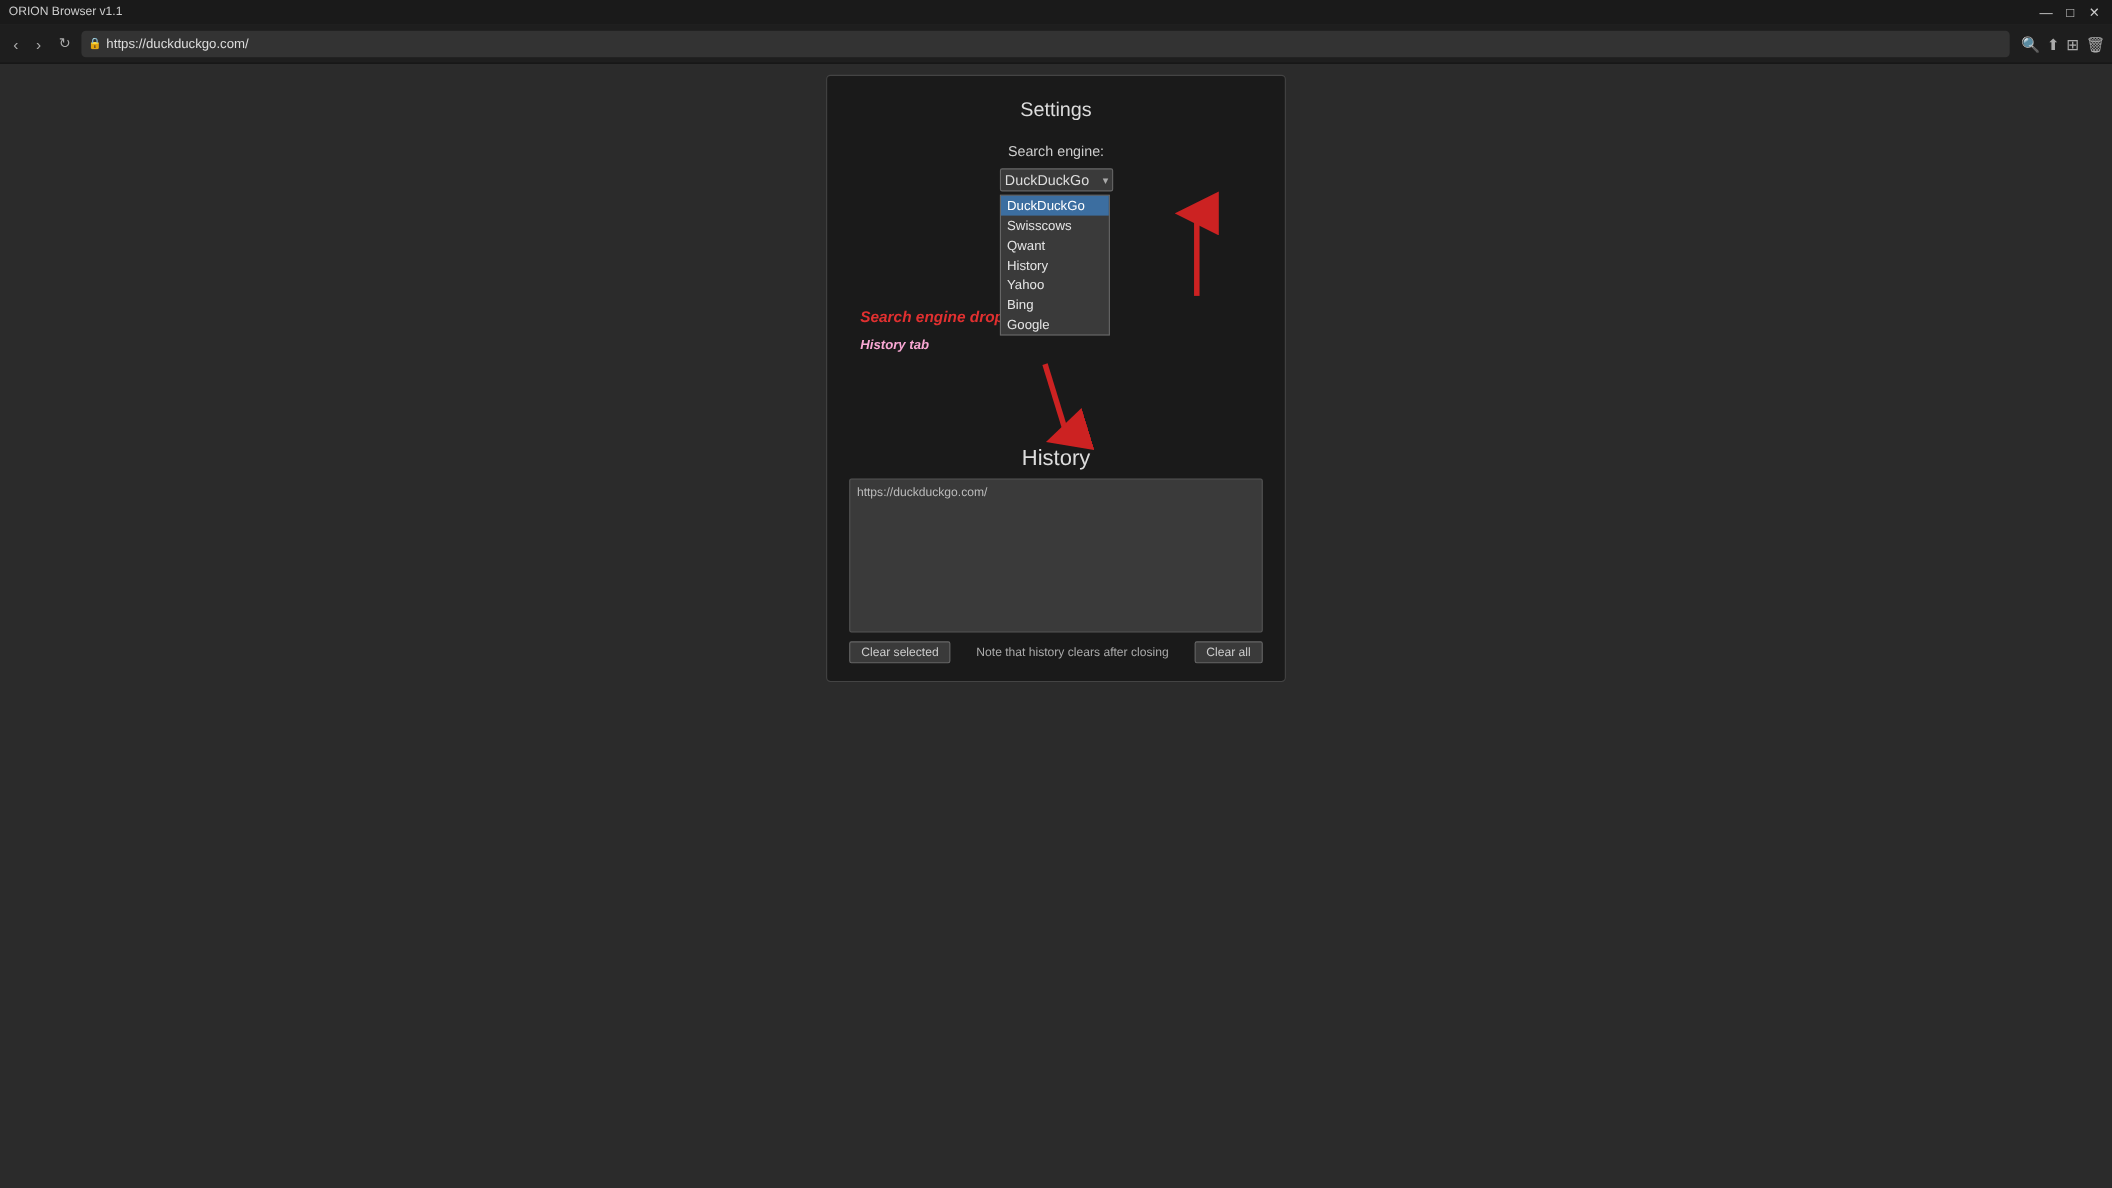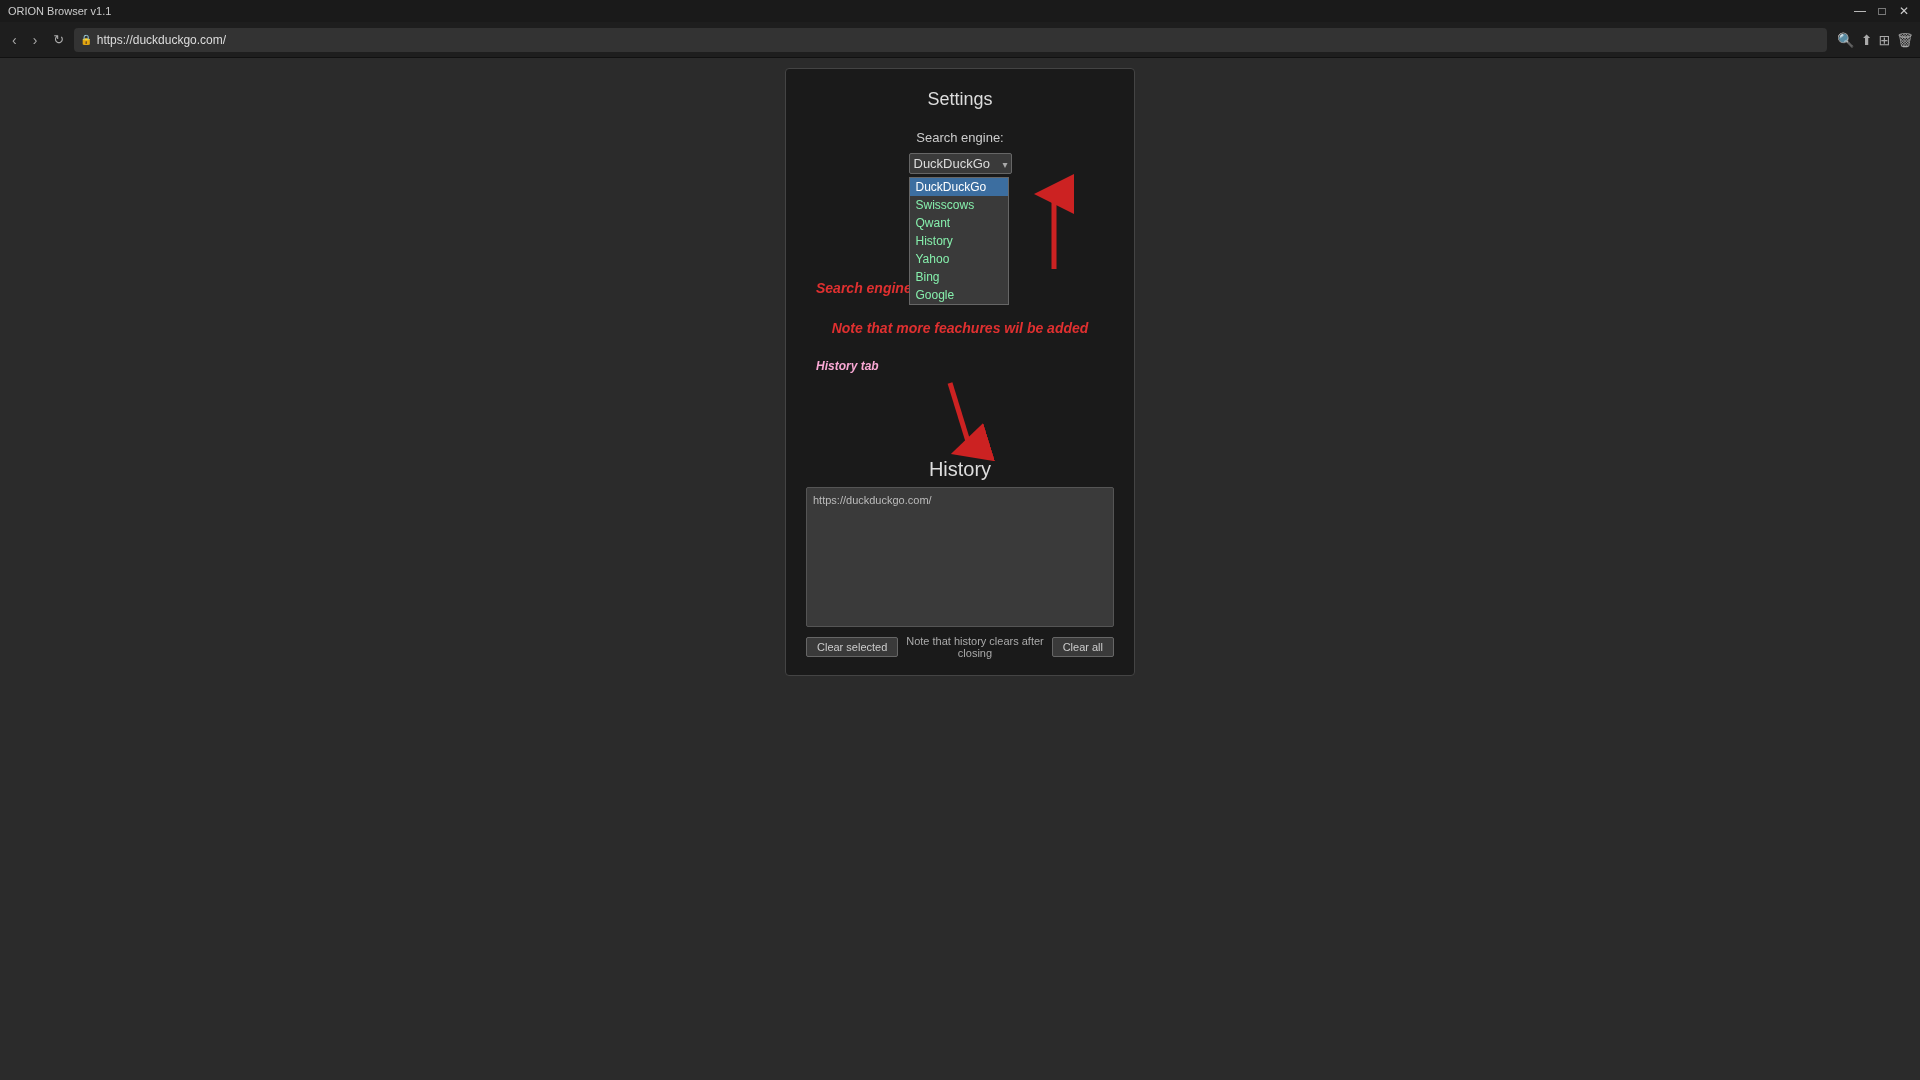--- a/index.html
+++ b/index.html
@@ -102,21 +102,21 @@
       height: calc(1080px - 58px);
       background: #2b2b2b;
       display: flex;
       justify-content: center;
       align-items: flex-start;
       padding-top: 10px;
     }
 
     
     .settings-panel {
-      width: 350px;
+      width: 418px;
       background: #1a1a1a;
       border: 1px solid #444;
       border-radius: 4px;
       padding: 20px 20px 16px;
       position: relative;
     }
 
     .settings-title {
       text-align: center;
       color: #ddd;
@@ -171,21 +171,21 @@
       position: absolute;
       background: #3a3a3a;
       border: 1px solid #666;
       z-index: 100;
       min-width: 100px;
       top: 24px;
       left: 0;
     }
     .dropdown-open .option {
       padding: 2px 6px;
-      color: #86efac;
+      color: #e5e5e5;
       font-size: 12px;
       cursor: pointer;
     }
     .dropdown-open .option.selected {
       background: #3c6ea0;
       color: #fff;
     }
 
     .annotation-text {
       color: #e03030;
@@ -333,21 +333,20 @@
           <marker id="arrowhead-up" markerWidth="8" markerHeight="8" refX="4" refY="4" orient="auto">
             <polygon points="0,8 4,0 8,8" fill="#cc2222"></polygon>
           </marker>
         </defs>
         <line x1="50" y1="85" x2="50" y2="10" stroke="#cc2222" stroke-width="5" marker-end="url(#arrowhead-up)"></line>
       </svg>
 
       <span class="annotation-text" style="position:absolute; bottom:8px; left:10px;">Search engine drop-down</span>
     </div>
 
-    <div class="note-text">Note that more feachures wil be added</div>
 
     <div class="history-annotation-area">
       <span class="history-annotation-text">History tab</span>
     </div>
 
     <div class="history-arrow-area">
       <svg class="arrow-svg" style="width:80px; height:80px;">
         <defs>
           <marker id="arrowhead-down" markerWidth="8" markerHeight="8" refX="4" refY="4" orient="auto">
             <polygon points="0,0 8,0 4,8" fill="#cc2222"></polygon>

